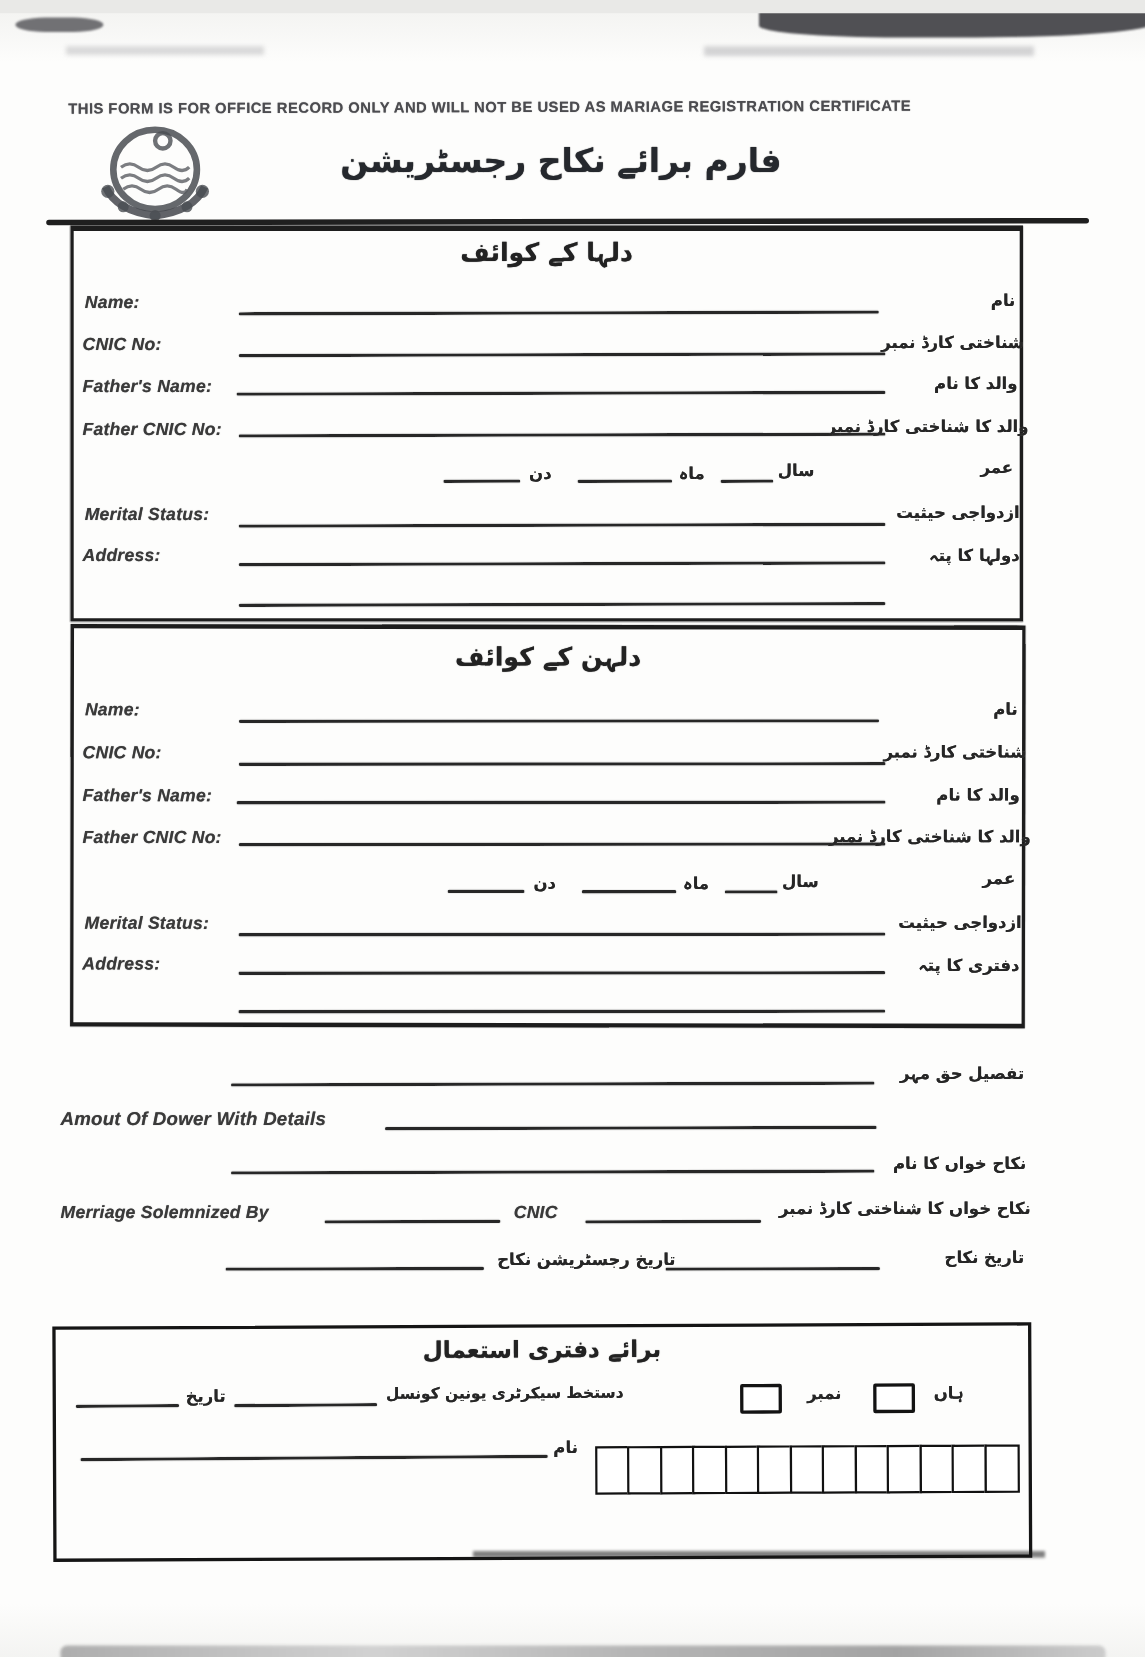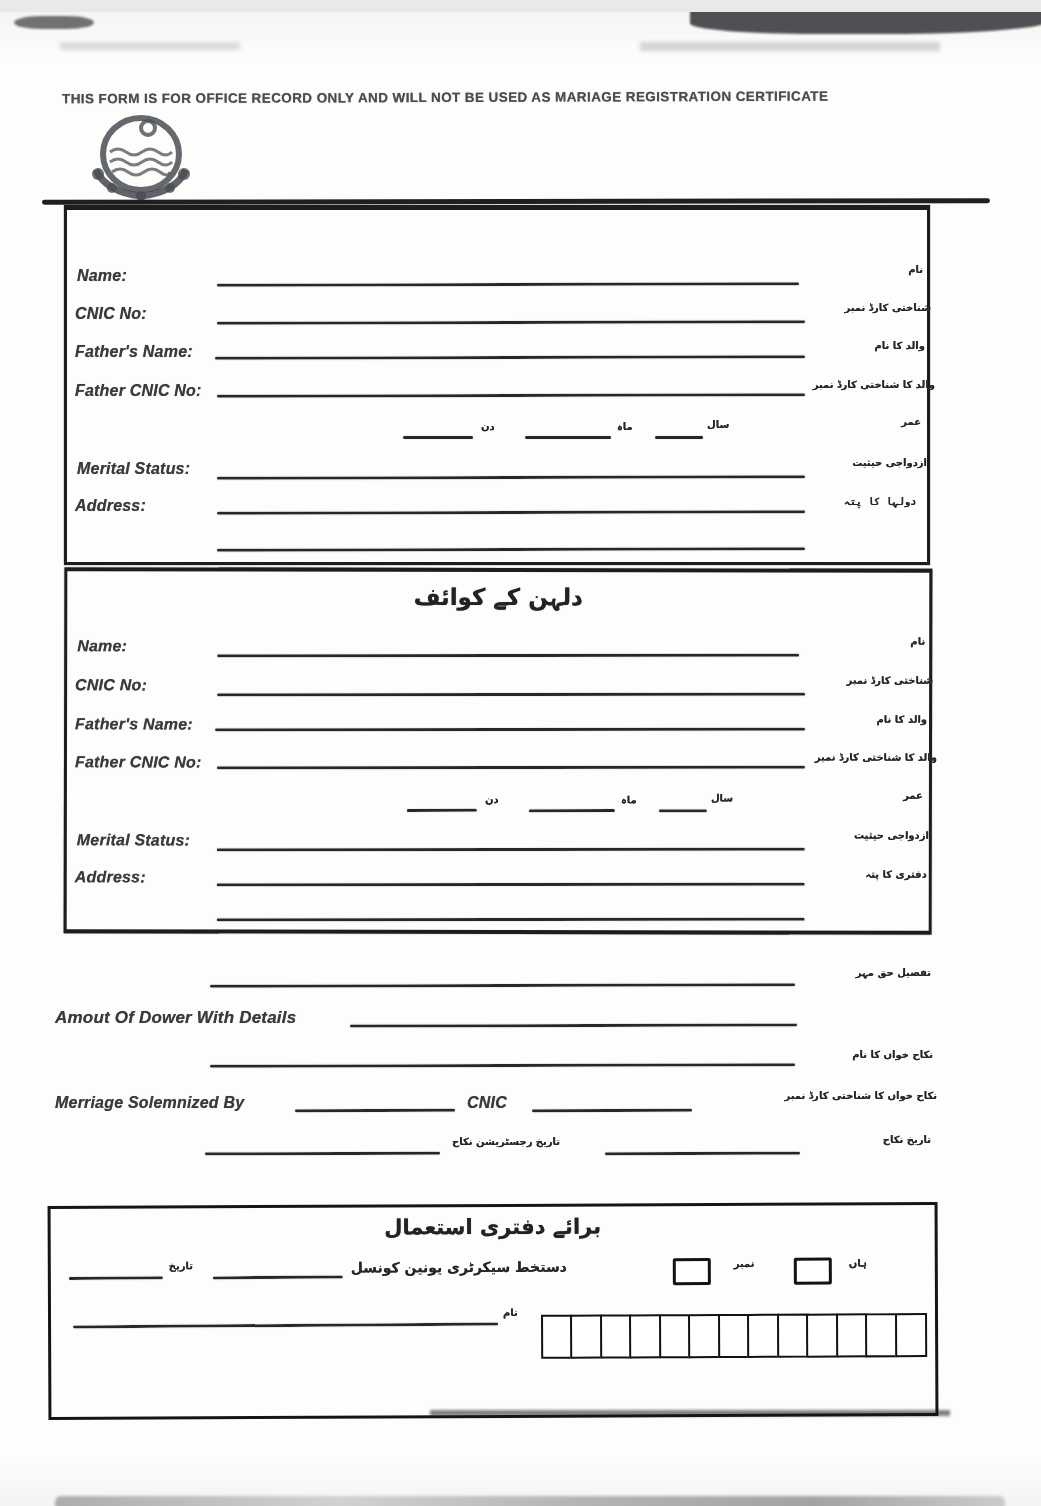--- a/index.html
+++ b/index.html
@@ -3,21 +3,21 @@
 <meta charset="utf-8">
 <style>
   html,body{margin:0;padding:0;background:#e9e9e7;}
   #page{
     position:relative;width:1041px;height:1506px;margin:12px auto;overflow:hidden;
     background:linear-gradient(180deg,#f4f4f2 0%,#fdfdfc 3%,#fdfdfc 96%,#f1f1ef 100%);
     font-family:"Liberation Sans",sans-serif;color:#2c2c2c;
   }
   .abs{position:absolute;}
   .lbl-en{font-weight:700;font-size:16px;color:#3a3a3a;letter-spacing:.2px;text-shadow:0 0 .7px #6a6a6a;white-space:nowrap;font-style:italic;}
-  .lbl-ur{font-family:"DejaVu Sans",sans-serif;direction:rtl;unicode-bidi:isolate;font-weight:700;font-size:10px;color:#262626;text-shadow:0 0 .6px #555;white-space:nowrap;}
+  .lbl-ur{font-family:"DejaVu Sans",sans-serif;direction:rtl;unicode-bidi:isolate;font-weight:700;font-size:15px;color:#262626;text-shadow:0 0 .6px #555;white-space:nowrap;}
   .title-ur{font-family:"DejaVu Sans",sans-serif;direction:rtl;font-weight:700;font-size:30px;color:#25282d;text-shadow:0 0 1px #444;}
   .hdr-ur{font-family:"DejaVu Sans",sans-serif;direction:rtl;font-weight:700;font-size:23px;color:#222;text-shadow:0 0 .8px #444;text-align:center;width:100%;}
   .line{border-bottom:3px solid #272727;border-radius:3px;height:0;transform:rotate(-.15deg);box-shadow:0 0 .8px #555;}
   .section-box{position:absolute;border:3px solid #1d1d1d;box-shadow:0 0 1px #333;background:transparent;}
   .office-box{position:absolute;border:3px solid #151515;transform:rotate(-.25deg);}
   .checkbox{position:absolute;width:32px;height:21px;border:3px solid #131313;border-radius:2px;background:#fff;}
   .digit-strip{position:absolute;display:flex;}
   .digit-cell{width:28px;height:40px;border:2.5px solid #111;margin-left:-2.5px;background:#fff;}
   .artifact{position:absolute;pointer-events:none;}
   .disclaimer{font-weight:700;font-size:13.5px;color:#4c4c50;letter-spacing:.4px;text-shadow:0 0 .8px #777;white-space:nowrap;transform:rotate(-.2deg);}
@@ -45,24 +45,26 @@
       <path d="M30 60 q8 -6 16 0 q8 6 16 0 q8 -6 16 0 q8 6 10 0" fill="none" stroke="#5a5d62" stroke-width="3" opacity=".8"></path>
       <path d="M14 58 q10 22 45 26 q35 -4 45 -26" fill="none" stroke="#45484d" stroke-width="7" opacity=".85"></path>
       <circle cx="16" cy="62" r="6" fill="#4a4d52" opacity=".8"></circle>
       <circle cx="102" cy="62" r="6" fill="#4a4d52" opacity=".8"></circle>
       <circle cx="30" cy="76" r="5" fill="#4a4d52" opacity=".8"></circle>
       <circle cx="88" cy="76" r="5" fill="#4a4d52" opacity=".8"></circle>
       <circle cx="59" cy="84" r="5" fill="#4a4d52" opacity=".8"></circle>
     </svg>
   </div>
 
+  <div class="abs title-ur" style="left:300px;top:116px;width:420px;text-align:center;">فارم برائے نکاح رجسٹریشن</div>
 
   <div class="artifact" style="left:42px;top:187px;width:948px;height:5px;background:#1f1f1f;transform:rotate(-.1deg);border-radius:3px;"></div>
 
   <div class="section-box" style="left:64px;top:193px;width:860px;height:352px;border-top-width:5px;">
+    <div class="abs hdr-ur" style="top:6px;left:0;">دلہا کے کوائف</div>
 
     <span class="abs lbl-en" style="left:10px;top:57px;">Name:</span>
     <span class="abs line" style="left:150px;top:73px;width:582px;"></span>
     <span class="abs lbl-ur" style="right:4px;top:54px;">نام</span>
 
     <span class="abs lbl-en" style="left:8px;top:95px;">CNIC No:</span>
     <span class="abs line" style="left:150px;top:111px;width:588px;"></span>
     <span class="abs lbl-ur" style="right:-4px;top:92px;">شناختی کارڈ نمبر</span>
 
     <span class="abs lbl-en" style="left:8px;top:133px;">Father's Name:</span>
@@ -80,21 +82,21 @@
     <span class="abs line" style="left:588px;top:226px;width:48px;"></span>
     <span class="abs lbl-ur" style="left:640px;top:209px;">سال</span>
     <span class="abs lbl-ur" style="right:6px;top:206px;">عمر</span>
 
     <span class="abs lbl-en" style="left:10px;top:250px;">Merital Status:</span>
     <span class="abs line" style="left:150px;top:266px;width:588px;"></span>
     <span class="abs lbl-ur" style="right:0px;top:247px;">ازدواجی حیثیت</span>
 
     <span class="abs lbl-en" style="left:8px;top:287px;">Address:</span>
     <span class="abs line" style="left:150px;top:301px;width:588px;"></span>
-    <span class="abs lbl-ur" style="right:11px;top:286px;font-family:Liberation Mono, monospace;">دولہا کا پتہ</span>
+    <span class="abs lbl-ur" style="right:0;top:286px;">دولہا کا پتہ</span>
     <span class="abs line" style="left:150px;top:338px;width:588px;"></span>
   </div>
 
   <div class="section-box" style="left:64px;top:556px;width:862px;height:358px;border-top-width:4px;border-bottom-width:4px;transform:rotate(.1deg);">
     <div class="abs hdr-ur" style="top:12px;left:0;">دلہن کے کوائف</div>
 
     <span class="abs lbl-en" style="left:10px;top:66px;">Name:</span>
     <span class="abs line" style="left:150px;top:82px;width:582px;"></span>
     <span class="abs lbl-ur" style="right:4px;top:63px;">نام</span>
 

